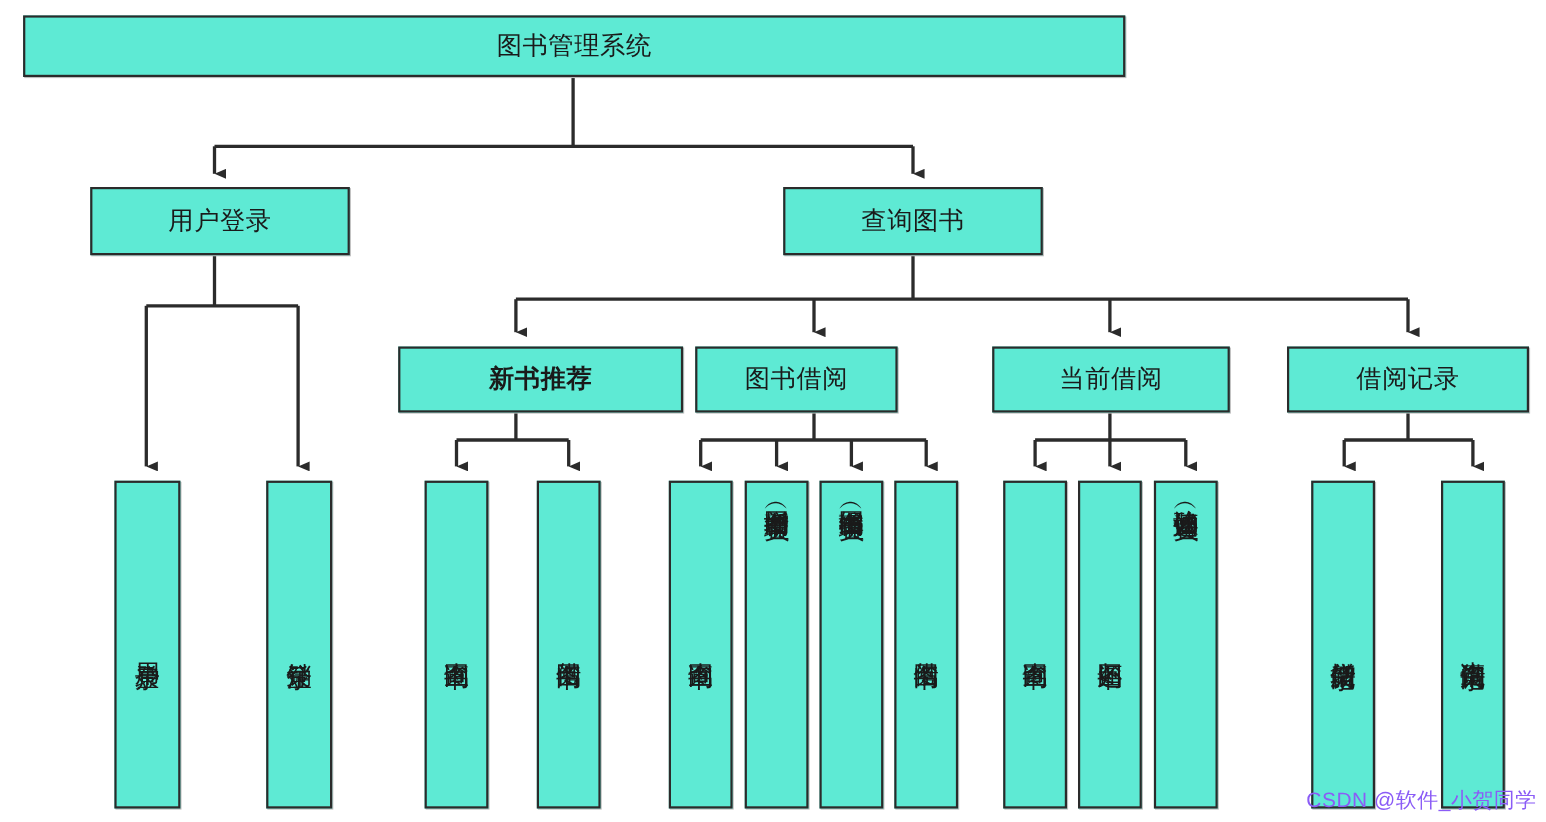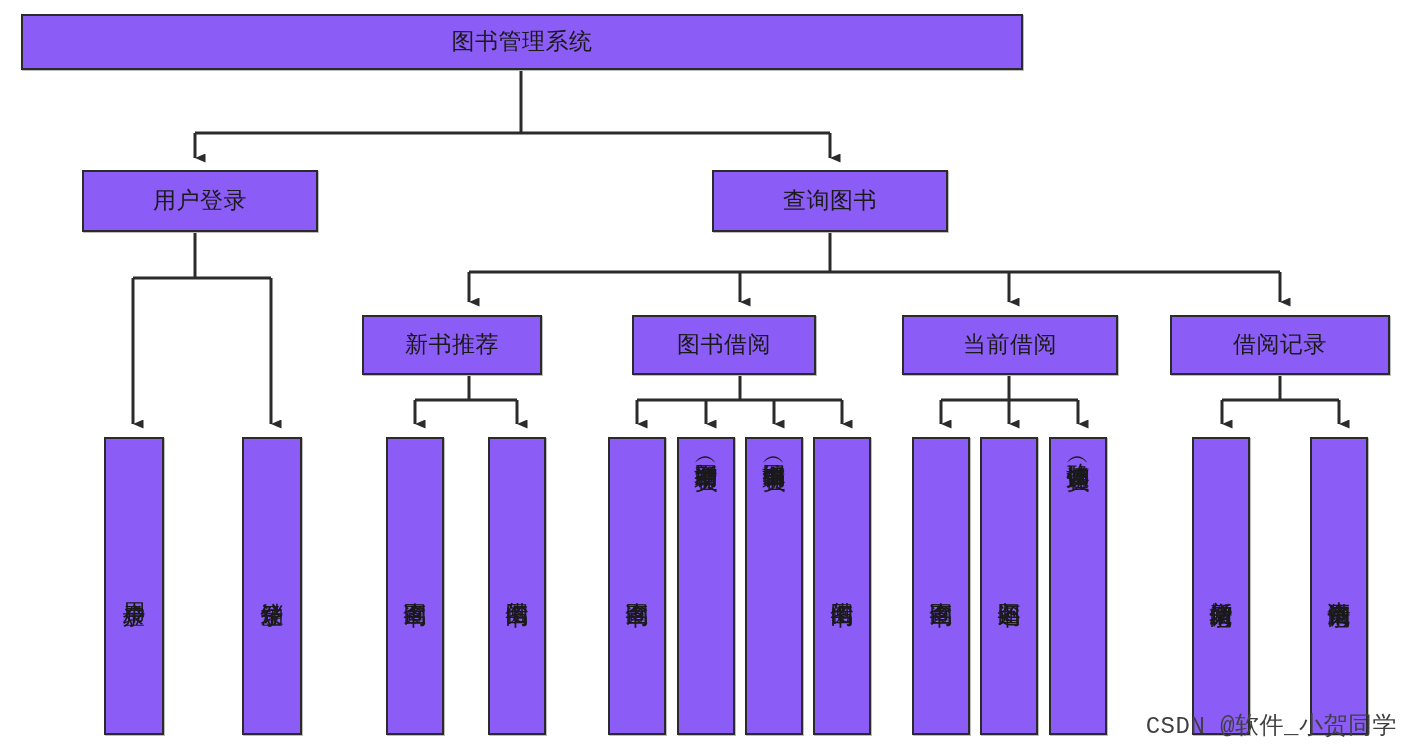--- a/index.html
+++ b/index.html
@@ -22,21 +22,21 @@
     position: absolute;
     left: 0;
     top: 0;
     width: 1405px;
     height: 747px;
     pointer-events: none;
   }
   .node {
     position: absolute;
     box-sizing: border-box;
-    background: #8b5cf6;
+    background: #5eead4;
     border: 2px solid #2b2b2b;
     box-shadow: 1px 1px 0 0 #bdbdbd;
     display: flex;
     align-items: center;
     justify-content: center;
     color: #1a1a1a;
   }
   .node-h .node-label {
     font-size: 23px;
     line-height: 1.1;
@@ -61,25 +61,24 @@
     margin: 0 auto;
   }
   .node-v.center-text {
     align-items: center;
     padding-top: 0;
   }
   #watermark {
     position: absolute;
     right: 8px;
     bottom: 6px;
-    font-size: 24px;
-    color: #404040;
+    font-size: 19px;
+    color: #8b5cf6;
     white-space: nowrap;
     letter-spacing: 0.5px;
-    font-family: Liberation Mono, monospace;
   }
 </style>
 </head>
 <body>
 
 <div id="diagram-root">
 
   <svg id="edge-layer" viewBox="0 0 1405 747" width="1405" height="747" xmlns="http://www.w3.org/2000/svg">
     <defs>
       <marker id="arrowhead" markerWidth="9" markerHeight="11" refX="4.5" refY="10.5" orient="auto" markerUnits="userSpaceOnUse">
@@ -134,21 +133,21 @@
     <span class="node-label">图书管理系统</span>
   </div>
 
   <div class="node node-h" style="left:82px; top:170px; width:236px; height:62px;">
     <span class="node-label">用户登录</span>
   </div>
   <div class="node node-h" style="left:712px; top:170px; width:236px; height:62px;">
     <span class="node-label">查询图书</span>
   </div>
 
-  <div class="node node-h" style="left:362px; top:315px; width:180px; height:60px;">
+  <div class="node node-h" style="left:362px; top:315px; width:259px; height:60px;font-weight:bold;">
     <span class="node-label">新书推荐</span>
   </div>
   <div class="node node-h" style="left:632px; top:315px; width:184px; height:60px;">
     <span class="node-label">图书借阅</span>
   </div>
   <div class="node node-h" style="left:902px; top:315px; width:216px; height:60px;">
     <span class="node-label">当前借阅</span>
   </div>
   <div class="node node-h" style="left:1170px; top:315px; width:220px; height:60px;">
     <span class="node-label">借阅记录</span>

